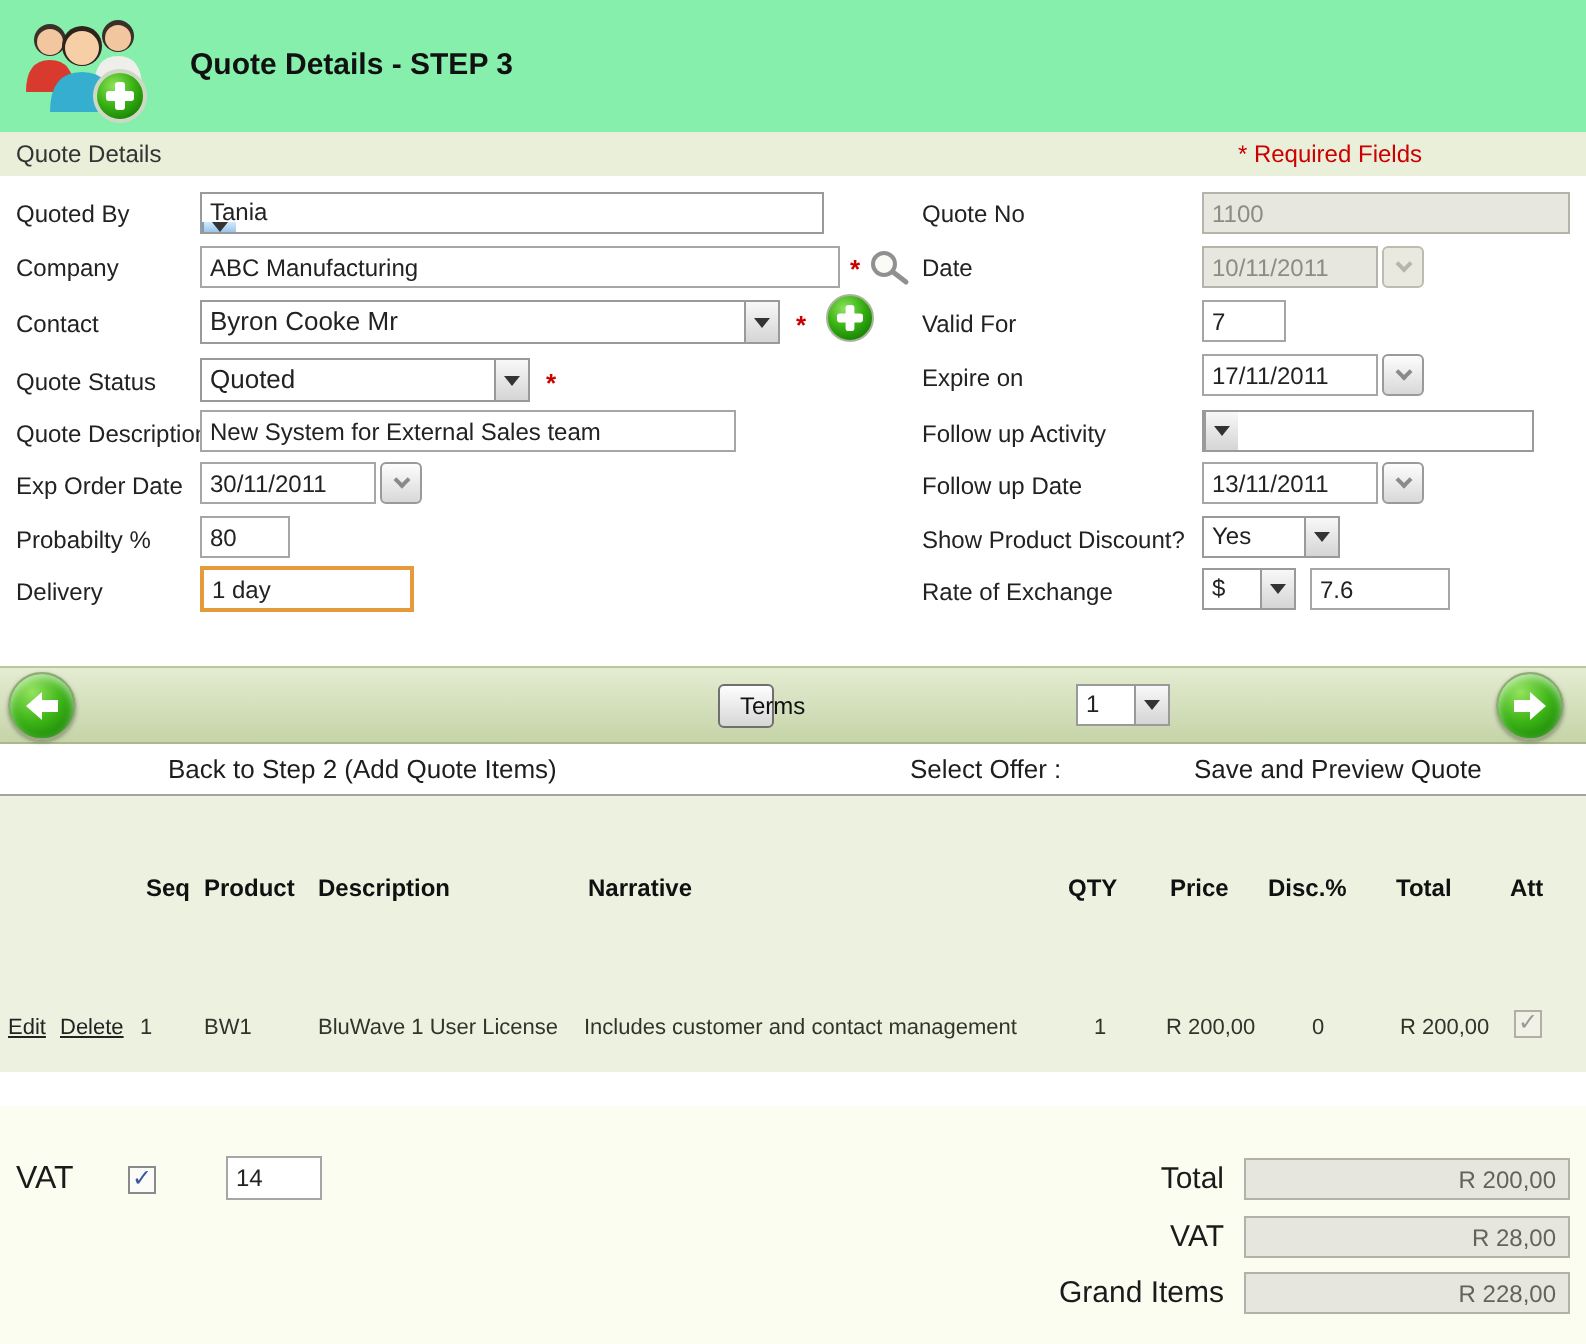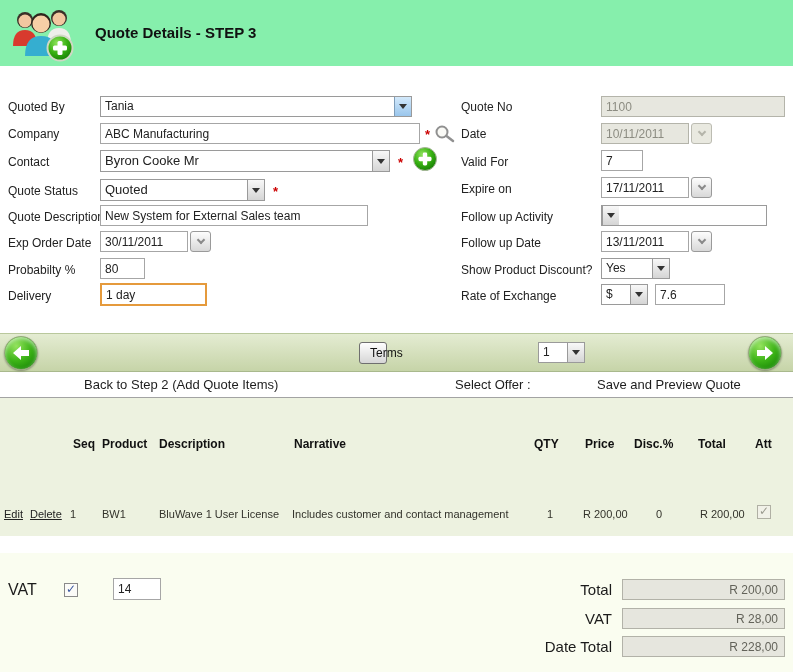--- a/index.html
+++ b/index.html
@@ -92,25 +92,29 @@
       <circle cx="33" cy="20" r="8.5" fill="#f6cfa6"></circle>
       <path d="M17 52 q0 -20 16 -20 q16 0 16 20 z" fill="#35aed0"></path>
 
       <circle cx="52" cy="44" r="12.5" fill="url(#gplus)" stroke="#cfd8c4" stroke-width="2"></circle>
       <rect x="45" y="41.5" width="14" height="5" rx="1.5" fill="#fff"></rect>
       <rect x="49.5" y="37" width="5" height="14" rx="1.5" fill="#fff"></rect>
     </svg>
     <div class="page-title">Quote Details - STEP 3</div>
   </div>
 
+  <div class="section-bar">
+    <span class="stitle">Quote Details</span>
+    <span class="req-note">* Required Fields</span>
+  </div>
 
   <div>
 
     <span class="lbl" style="left:8px; top:100px;">Quoted By</span>
-    <div class="combo blue" style="left:100px; top:96px; width:312px;">
+    <div class="combo blue" style="left:100px; top:96px; width:312px;flex-direction:column;">
       <span class="ct">Tania</span>
       <span class="ca">
           <span class="tri"></span>
         </span>
     </div>
 
     <span class="lbl" style="left:8px; top:127px;">Company</span>
     <input class="txt" style="left: 100px; top: 123px; width: 320px;" value="ABC Manufacturing">
     <span class="req" style="left:425px; top:127px;">*</span>
     <span class="iconbtn" style="left:434px; top:124px;">
@@ -269,17 +273,17 @@
 
   <div class="totals-area">
     <span class="big-lbl" style="left:8px; top:28px;">VAT</span>
     <span class="cb checked" style="left:64px; top:30px;"></span>
     <input class="txt" style="left: 113px; top: 25px; width: 48px; height: 22px;" value="14">
 
     <span class="tot-lbl" style="left:412px; top:28px;">Total</span>
     <div class="totbox" style="left:622px; top:26px;">R 200,00</div>
     <span class="tot-lbl" style="left:412px; top:57px;">VAT</span>
     <div class="totbox" style="left:622px; top:55px;">R 28,00</div>
-    <span class="tot-lbl" style="left:412px; top:85px;">Date Total</span>
+    <span class="tot-lbl" style="left:412px; top:85px;">Grand Items</span>
     <div class="totbox" style="left:622px; top:83px;">R 228,00</div>
   </div>
 
 </div>
 
 </body></html>

